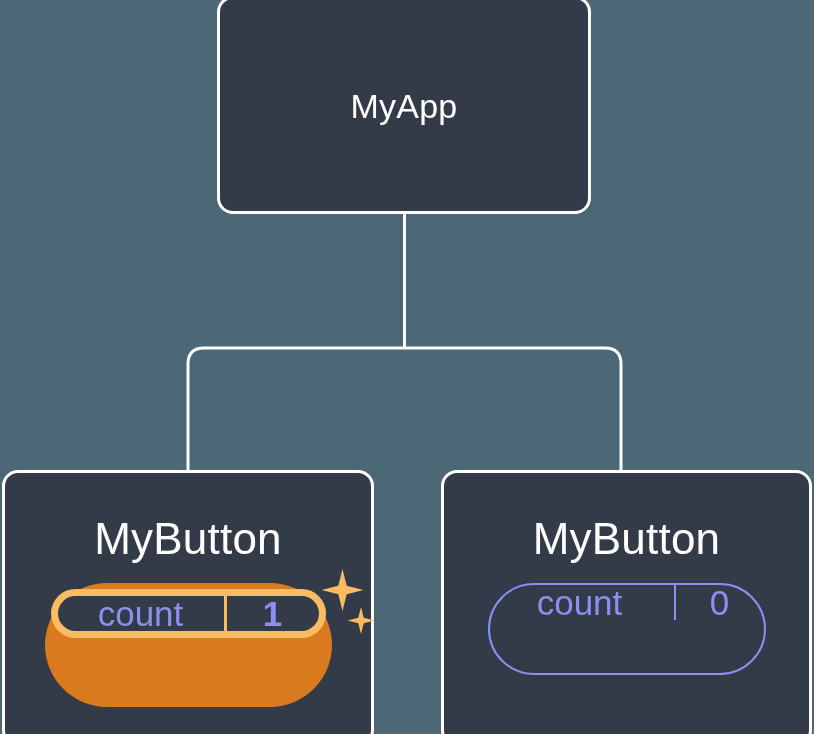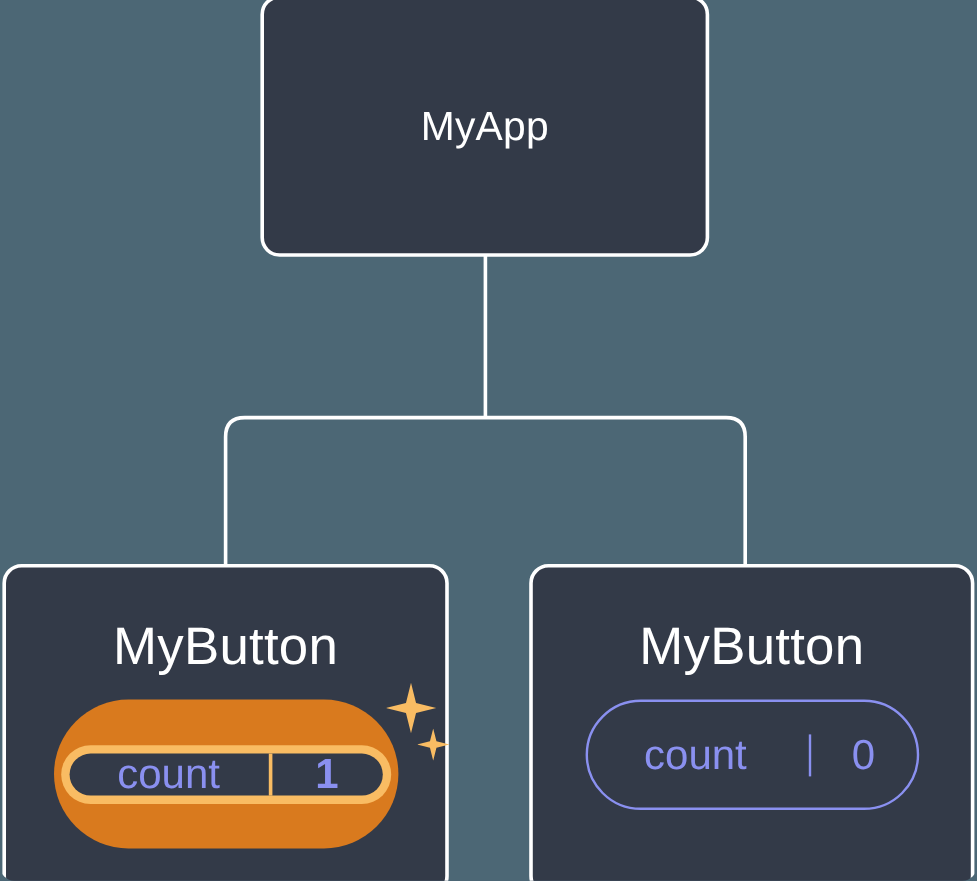--- a/index.html
+++ b/index.html
@@ -11,21 +11,20 @@
     height: 734px;
     overflow: hidden;
     background: #4c6775;
     font-family: "Liberation Sans", sans-serif;
   }
   #stage {
     position: relative;
     width: 814px;
     height: 734px;
     overflow: hidden;
-    border-radius: 12px;
   }
 
   
   #connectors {
     position: absolute;
     left: 0;
     top: 0;
     width: 814px;
     height: 734px;
   }
@@ -81,21 +80,21 @@
   .pill-wrap {
     position: relative;
     margin-top: 22px;
     display: flex;
     align-items: center;
     justify-content: center;
   }
   .pill {
     box-sizing: border-box;
     display: flex;
-    align-items: center;
+    align-items: flex-start;
     height: 92px;
     border-radius: 46px;
     border: 2px solid #8a90f0;
     background: transparent;
   }
   .pill-key, .pill-val {
     display: flex;
     align-items: center;
     justify-content: center;
     color: #8a90f0;

